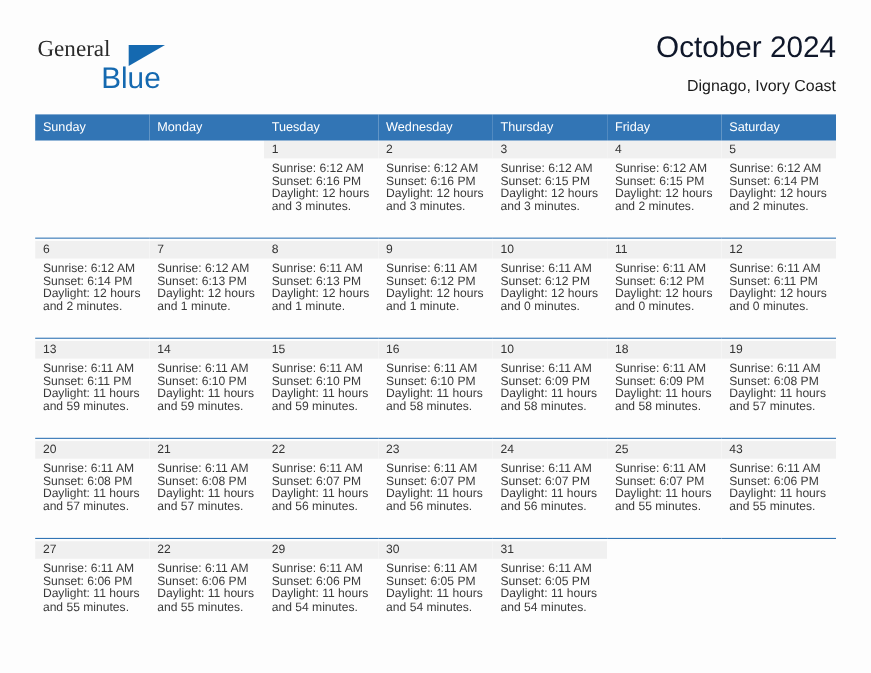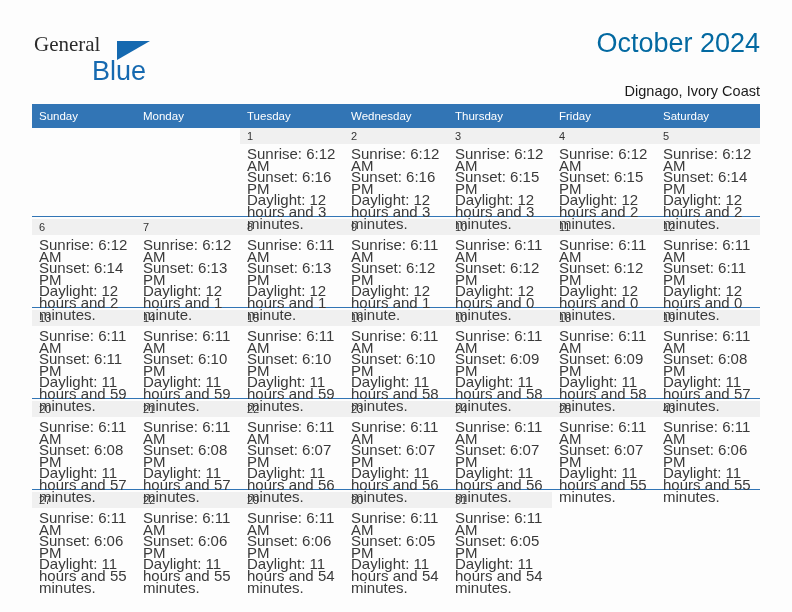--- a/index.html
+++ b/index.html
@@ -67,29 +67,29 @@
 
   .title-block {
     position: absolute;
     right: 0;
     top: -4px;
     text-align: right;
   }
   .cal-title {
     font-size: 27px;
     font-weight: normal;
-    color: #0369a1;
+    color: #0f172a;
     line-height: 34px;
     white-space: nowrap;
   }
   .cal-subtitle {
     font-size: 14.5px;
     color: #1a1a1a;
     line-height: 22px;
-    margin-top: 20px;
+    margin-top: 8px;
     white-space: nowrap;
   }
 
   
   .calendar {
     position: absolute;
     left: 32px;
     top: 104px;
     width: 728px;
     border-collapse: collapse;
@@ -132,21 +132,21 @@
   .daynum-band {
     height: 16px;
     padding: 2px 0 0 7px;
     box-sizing: border-box;
     font-size: 11px;
     color: #333;
     line-height: 13px;
   }
   .cell-body {
     padding: 4px 6px 0 7px;
-    font-size: 15px;
+    font-size: 11px;
     line-height: 11.6px;
     color: #3a3a3a;
   }
   .cell-body div {
     white-space: normal;
   }
   .empty .daynum-band {
     background: #fdfdfd;
   }
 </style>

